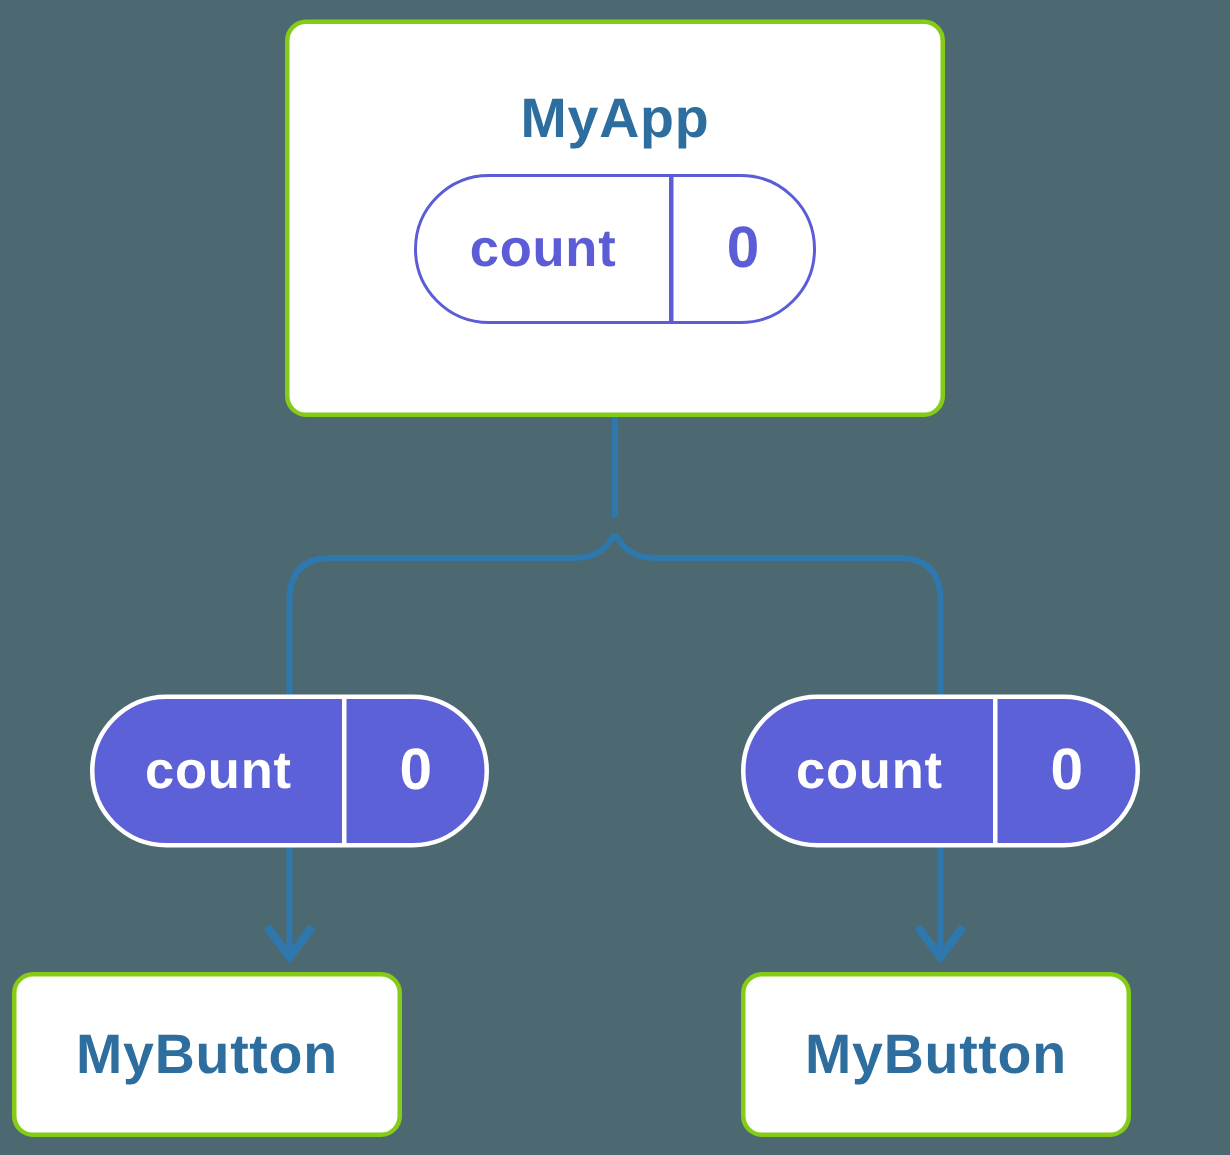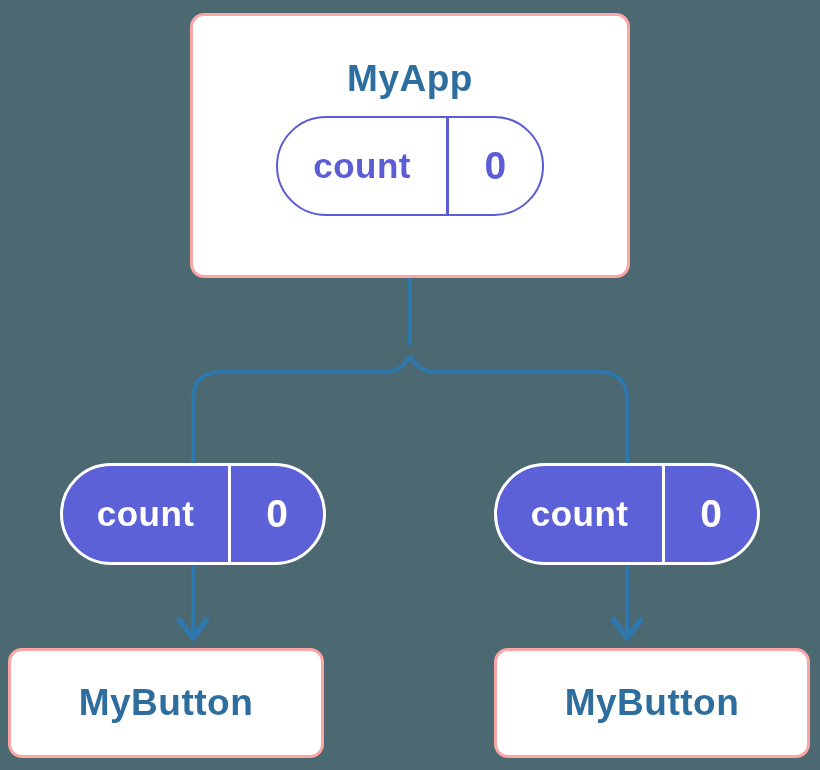--- a/index.html
+++ b/index.html
@@ -8,36 +8,36 @@
     background: #4C6971;
     font-family: "Liberation Sans", sans-serif;
     overflow: hidden;
   }
   .canvas { position: relative; width: 820px; height: 770px; }
   .connector-svg { position: absolute; left: 0; top: 0; z-index: 0; }
 
   .node {
     position: absolute;
     background: #FFFFFF;
-    border: 3px solid #fca5a5;
+    border: 3px solid #84cc16;
     box-sizing: border-box;
     z-index: 1;
     display: flex;
     align-items: center;
     justify-content: center;
     flex-direction: column;
   }
   .node-root {
     left: 190px; top: 13px; width: 440px; height: 265px;
     border-radius: 14px;
     justify-content: flex-start;
     padding-top: 42px;
     gap: 16px;
   }
-  .node-leaf { height: 110px; width: 316px; top: 648px; border-radius: 14px; }
+  .node-leaf { height: 110px; width: 260px; top: 648px; border-radius: 14px; }
   .node-leaf-left  { left: 8px; }
   .node-leaf-right { left: 494px; }
 
   .node-title {
     color: #2D6E9E;
     font-size: 37px;
     font-weight: 600;
     letter-spacing: 0.5px;
   }
 

